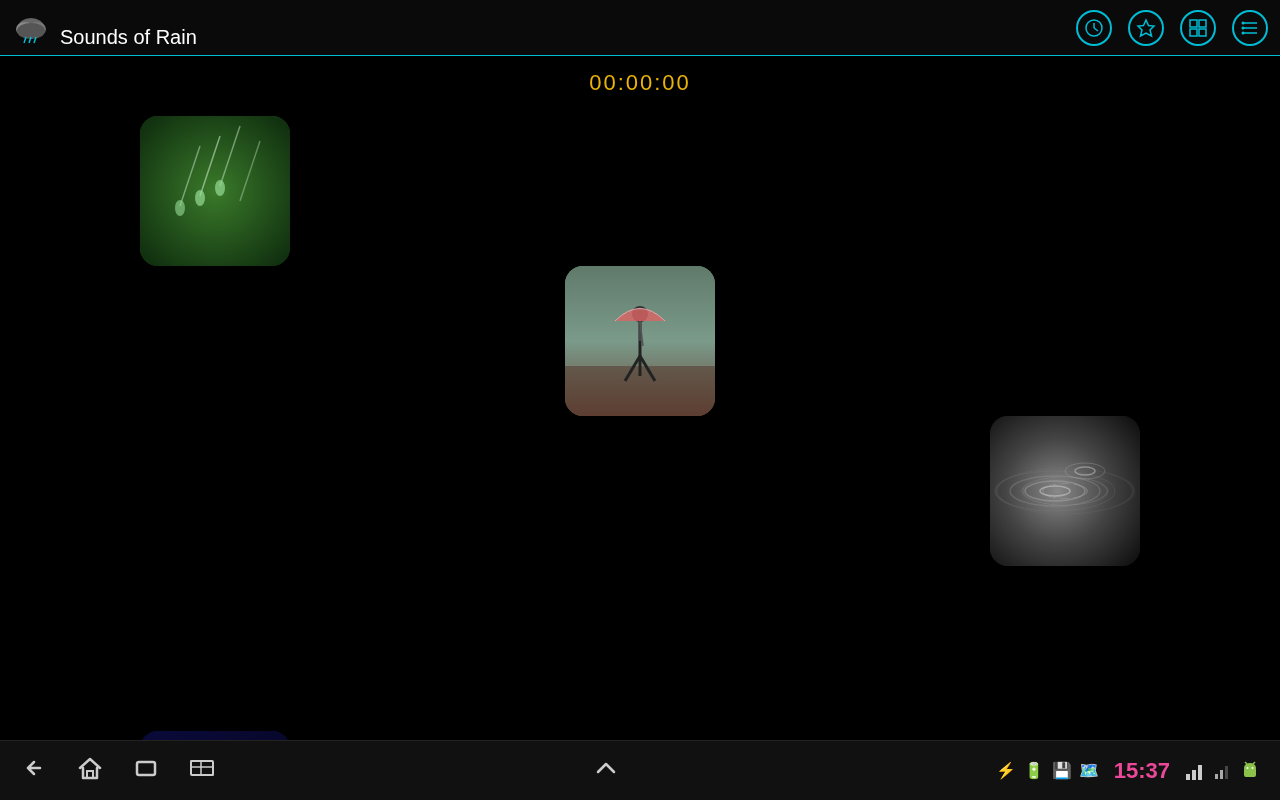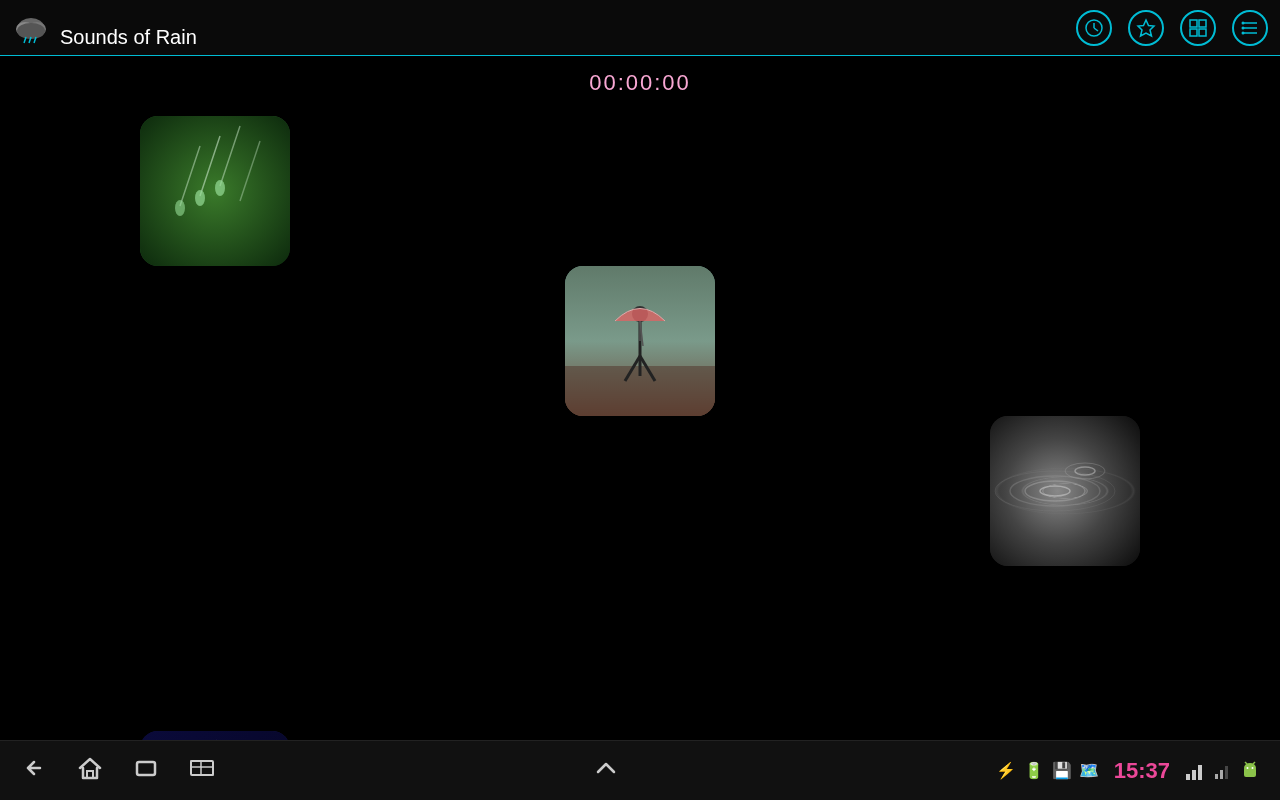--- a/index.html
+++ b/index.html
@@ -64,21 +64,21 @@
       display: flex;
       flex-direction: column;
       align-items: center;
       padding: 0;
       overflow: hidden;
     }
     #timer {
       margin-top: 14px;
       margin-bottom: 10px;
       font-size: 22px;
-      color: #f9a8d4;
+      color: #eab308;
       letter-spacing: 2px;
     }
 
     
     #sound-grid {
       position: relative;
       flex: 1;
       width: 100%;
     }
 

